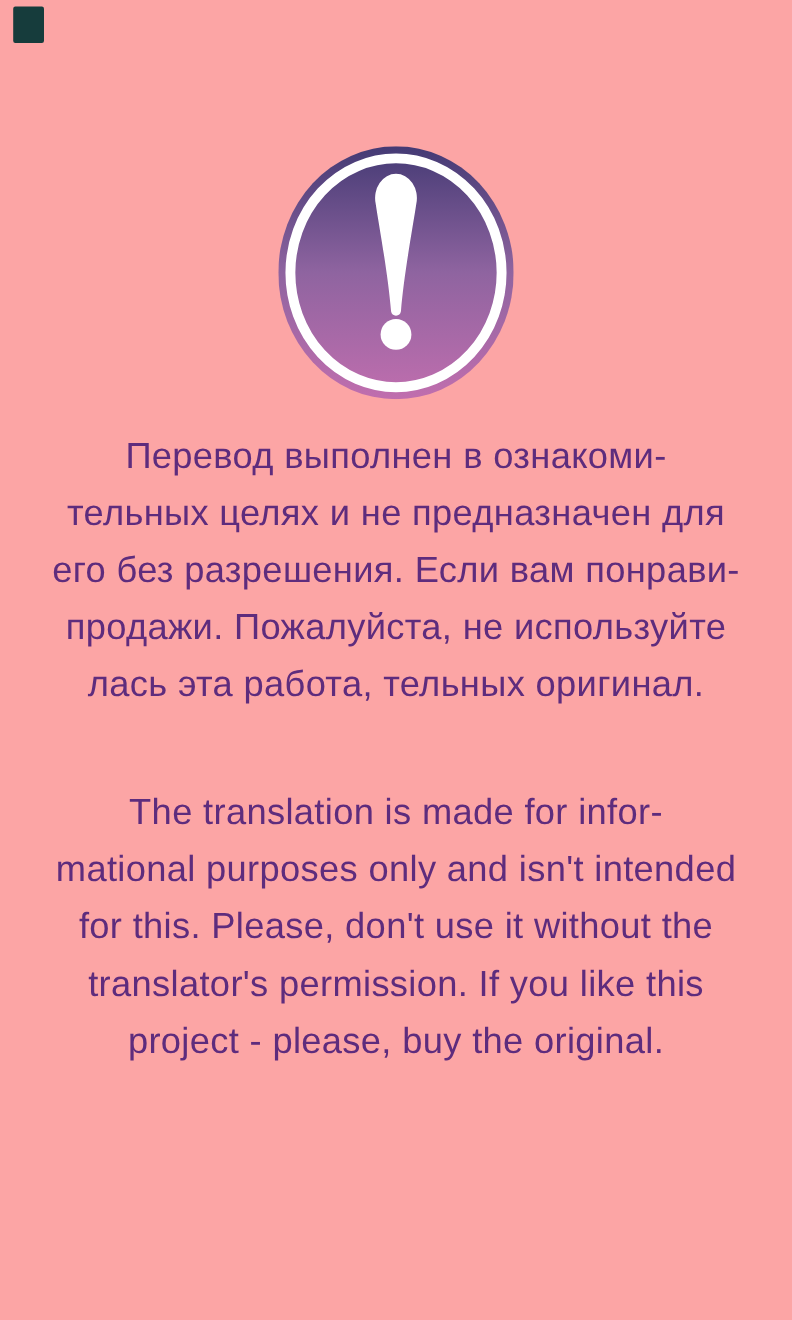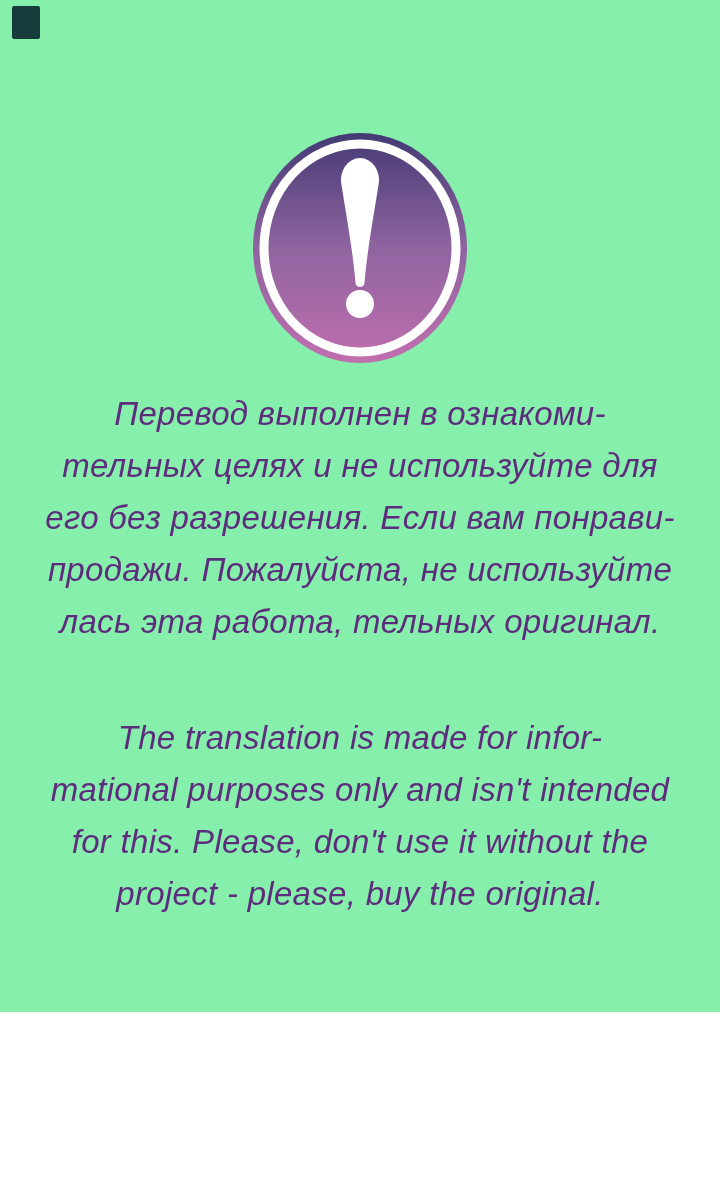--- a/index.html
+++ b/index.html
@@ -3,25 +3,24 @@
 <meta charset="utf-8">
 <style>
   html, body {
     margin: 0;
     padding: 0;
     background: #ffffff;
   }
   .page {
     position: relative;
     width: 720px;
-    height: 1012px;
-    background: #86efac;
+    height: 1200px;
+    background: #fca5a5;
     overflow: hidden;
     font-family: "Liberation Sans", sans-serif;
-    font-style: italic;
   }
   .corner-mark {
     position: absolute;
     left: 12px;
     top: 6px;
     width: 28px;
     height: 33px;
     background: #163c3c;
     border-radius: 2px;
   }
@@ -75,26 +74,27 @@
                C 122 75, 114 118, 111.5 150
                A 4.6 5 0 0 1 102.5 150
                Z" fill="#ffffff"></path>
 
       <circle cx="107" cy="171" r="14" fill="#ffffff"></circle>
     </svg>
   </div>
 
   <div class="notice notice-ru">
     <div class="line">Перевод выполнен в ознакоми-</div>
-    <div class="line">тельных целях и не используйте для</div>
+    <div class="line">тельных целях и не предназначен для</div>
     <div class="line">его без разрешения. Если вам понрави-</div>
     <div class="line">продажи. Пожалуйста, не используйте</div>
     <div class="line">лась эта работа, тельных оригинал.</div>
   </div>
 
   <div class="notice notice-en">
     <div class="line">The translation is made for infor-</div>
     <div class="line">mational purposes only and isn't intended</div>
     <div class="line">for this. Please, don't use it without the</div>
+    <div class="line">translator's permission. If you like this</div>
     <div class="line">project - please, buy the original.</div>
   </div>
 
 </div>
 
 </body></html>

